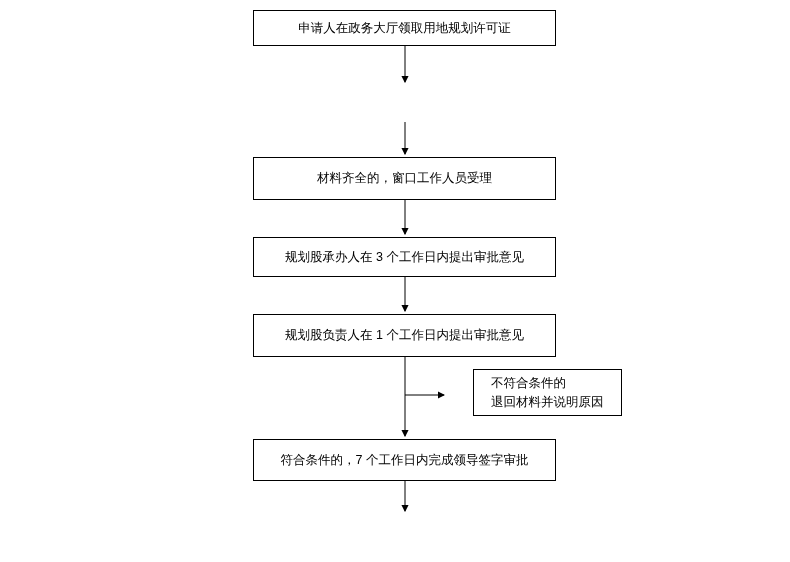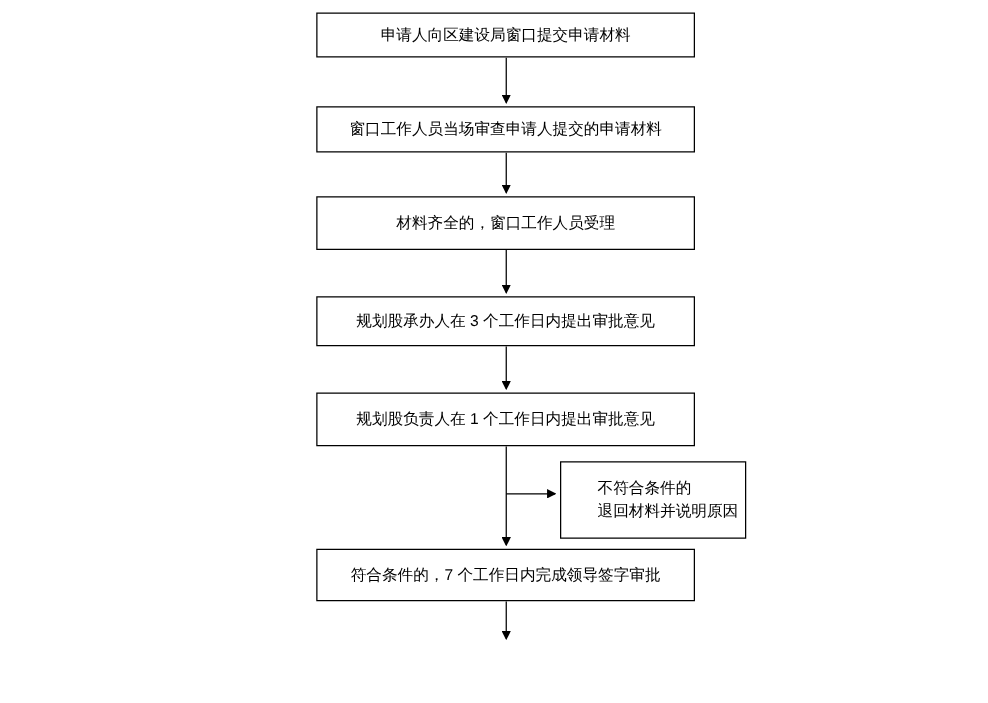--- a/index.html
+++ b/index.html
@@ -36,27 +36,27 @@
     display: flex;
     align-items: center;
     justify-content: center;
     text-align: center;
   }
   .node.main {
     left: 253px;
     width: 303px;
   }
   .node.side {
-    left: 448px;
+    left: 473px;
     top: 369px;
     width: 149px;
-    height: 62px;
+    height: 47px;
     justify-content: flex-start;
     text-align: left;
-    padding-left: 29px;
+    padding-left: 17px;
   }
   .node.side .label {
     white-space: pre-line;
   }
 </style>
 </head>
 <body>
 
 <div class="canvas">
 
@@ -69,26 +69,23 @@
     <path class="line" d="M405,46 L405,82" marker-end="url(#arrowhead)"></path>
     <path class="line" d="M405,122 L405,154" marker-end="url(#arrowhead)"></path>
     <path class="line" d="M405,200 L405,234" marker-end="url(#arrowhead)"></path>
     <path class="line" d="M405,277 L405,311" marker-end="url(#arrowhead)"></path>
     <path class="line" d="M405,357 L405,436" marker-end="url(#arrowhead)"></path>
     <path class="line" d="M405,395 L444,395" marker-end="url(#arrowhead)"></path>
     <path class="line" d="M405,481 L405,511" marker-end="url(#arrowhead)"></path>
   </svg>
 
   <div class="node main" style="top:10px;height:36px">
-    <span class="label">申请人向区建设局窗口提交申请材料</span>
+    <span class="label">申请人在政务大厅领取用地规划许可证</span>
   </div>
 
-  <div class="node main" style="top:85px;height:37px">
-    <span class="label">窗口工作人员当场审查申请人提交的申请材料</span>
-  </div>
 
   <div class="node main" style="top:157px;height:43px">
     <span class="label">材料齐全的，窗口工作人员受理</span>
   </div>
 
   <div class="node main" style="top:237px;height:40px">
     <span class="label">规划股承办人在 3 个工作日内提出审批意见</span>
   </div>
 
   <div class="node main" style="top:314px;height:43px">

